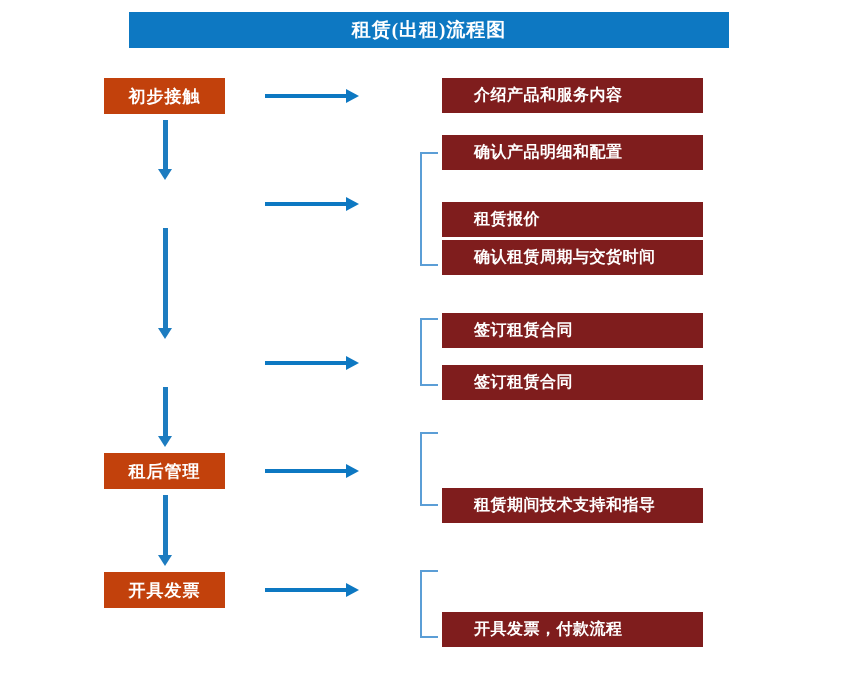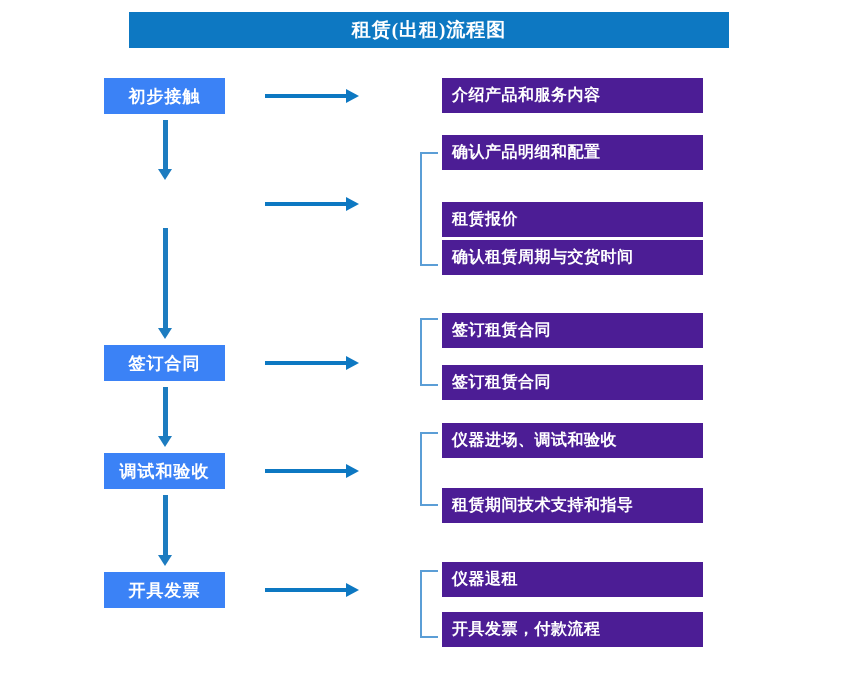--- a/index.html
+++ b/index.html
@@ -39,43 +39,43 @@
     letter-spacing: 1px;
     margin-left: 29px;
   }
 
   
   .stage-box {
     position: absolute;
     left: 104px;
     width: 121px;
     height: 36px;
-    background: #3b82f6;
+    background: #c2410c;
     color: #ffffff;
     font-size: 17px;
     font-weight: bold;
     display: flex;
     align-items: center;
     justify-content: center;
     letter-spacing: 1px;
   }
 
   
   .detail-box {
     position: absolute;
     left: 442px;
     width: 261px;
     height: 35px;
-    background: #4c1d95;
+    background: #7f1d1d;
     color: #ffffff;
     font-size: 16px;
     font-weight: bold;
     display: flex;
     align-items: center;
-    padding-left: 10px;
+    padding-left: 32px;
     box-sizing: border-box;
     letter-spacing: 0.5px;
   }
 
   
   .h-arrow {
     position: absolute;
     left: 265px;
     width: 94px;
     height: 14px;
@@ -137,23 +137,22 @@
 </head>
 <body>
 
 <div id="canvas">
 
   <div class="title-bar">租赁(出租)流程图</div>
 
   <div class="stage-box" style="top:78px">初步接触</div>
 
 
-  <div class="stage-box" style="top:345px">签订合同</div>
-
-  <div class="stage-box" style="top:453px">调试和验收</div>
+
+  <div class="stage-box" style="top:453px">租后管理</div>
 
   <div class="stage-box" style="top:572px">开具发票</div>
 
   <div class="v-arrow" style="top:120px;height:60px">
     <div class="shaft" style="height:49px"></div>
     <div class="head"></div>
   </div>
 
   <div class="v-arrow" style="top:228px;height:111px">
     <div class="shaft" style="height:100px"></div>
@@ -205,21 +204,19 @@
   <div class="detail-box" style="top:135px">确认产品明细和配置</div>
 
   <div class="detail-box" style="top:202px">租赁报价</div>
 
   <div class="detail-box" style="top:240px">确认租赁周期与交货时间</div>
 
   <div class="detail-box" style="top:313px">签订租赁合同</div>
 
   <div class="detail-box" style="top:365px">签订租赁合同</div>
 
-  <div class="detail-box" style="top:423px">仪器进场、调试和验收</div>
 
   <div class="detail-box" style="top:488px">租赁期间技术支持和指导</div>
 
-  <div class="detail-box" style="top:562px">仪器退租</div>
 
   <div class="detail-box" style="top:612px">开具发票，付款流程</div>
 
 </div>
 
 </body></html>

